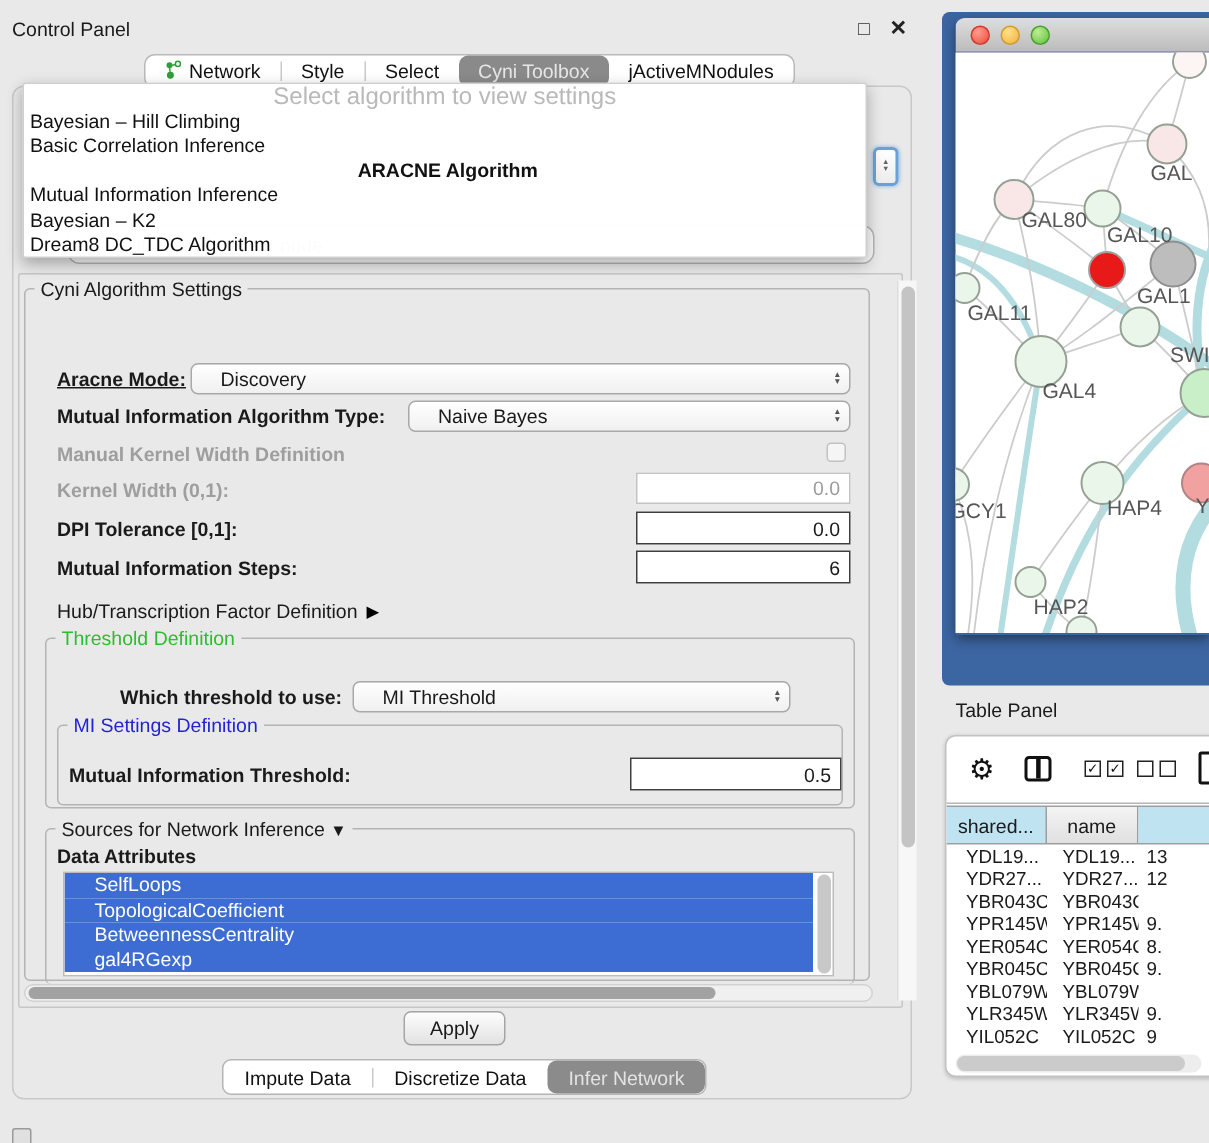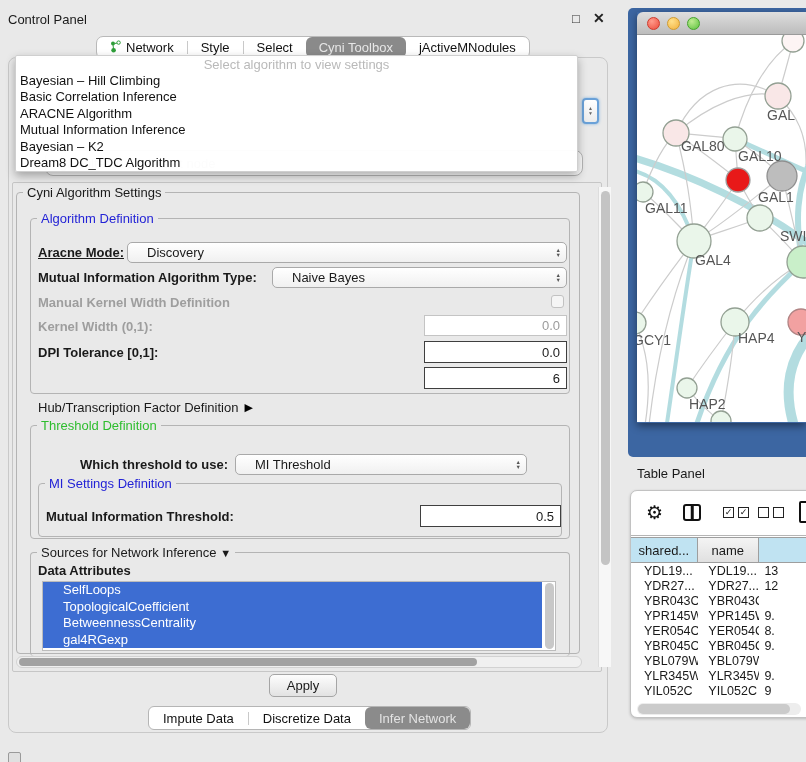--- a/index.html
+++ b/index.html
@@ -28,23 +28,23 @@
                  font-size:13px; color:#9a9a9a; display:flex; align-items:center; padding-left:14px; }
   .focus-btn { position:absolute; left:582px; top:98px; width:17px; height:26px; border-radius:4px;
                border:2px solid #6aa1d8; box-shadow:0 0 3px #7ab0e0; background:linear-gradient(#fff,#ececec);
                display:flex; flex-direction:column; align-items:center; justify-content:center;
                font-size:5px; line-height:5px; color:#666; }
 
   
   .dd-popup { position:absolute; left:15px; top:55px; width:563px; height:117px;
               background:rgba(255,255,255,0.97); border:1px solid #cfcfcf; border-radius:2px;
               box-shadow:0 4px 10px rgba(0,0,0,0.3); z-index:5; }
-  .dd-placeholder { height:17px; line-height:17px; text-align:center; font-size:13px; color:#b9b9b9; }
+  .dd-placeholder { height:17px; line-height:17px; text-align:center; font-size:16px; color:#b9b9b9; }
   .dd-item { height:16.4px; line-height:16.4px; padding-left:4px; font-size:13px; color:#111; }
-  .dd-item.bold { font-weight:normal; }
+  .dd-item.bold { font-weight:bold;text-align:center; }
 
   
   .inner-panel { position:absolute; left:12px; top:182px; width:590px; height:490px;
                  border:1px solid #c6c6c6; border-radius:2px; background:#e9e9e9; }
 
   .grp { position:absolute; border:1px solid #b4b4b4; border-radius:4px; }
   .legend { position:absolute; top:-8px; left:6px; background:#e9e9e9; padding:0 4px;
             font-size:13px; white-space:nowrap; }
   .legend.blue { color:#2323d6; }
   .legend.green { color:#2ebd2e; }
@@ -206,23 +206,20 @@
   <div class="inner-panel">
     <div class="vscroll">
       <div class="thumb"></div>
     </div>
   </div>
 
   <div class="grp" style="left:16px; top:192px; width:564px; height:462px;">
     <span class="legend">Cyni Algorithm Settings</span>
   </div>
 
-  <div class="grp" style="left:30px; top:218px; width:540px; height:176px;">
-    <span class="legend blue">Algorithm Definition</span>
-  </div>
 
   <div class="lbl b" style="left:38px; top:244px;text-decoration:underline;">Aracne Mode:</div>
   <div class="combo" style="left:127px; top:242px; width:440px; height:21px;">
     <span>Discovery</span>
     <span class="arrows">
         <span>▲</span>
         <span>▼</span>
       </span>
   </div>
 
@@ -237,20 +234,21 @@
 
   <div class="lbl dis" style="left:38px; top:294px;">Manual Kernel Width Definition</div>
   <div class="cbx" style="left:551px; top:295px;"></div>
 
   <div class="lbl dis" style="left:38px; top:318px;">Kernel Width (0,1):</div>
   <div class="field dim" style="left:424px; top:315px; width:143px; height:21px;">0.0</div>
 
   <div class="lbl b" style="left:38px; top:344px;">DPI Tolerance [0,1]:</div>
   <div class="field" style="left:424px; top:341px; width:143px; height:22px;">0.0</div>
 
+  <div class="lbl b" style="left:38px; top:370px;">Mutual Information Steps:</div>
   <div class="field" style="left:424px; top:367px; width:143px; height:22px;">6</div>
 
   <div class="lbl" style="left:38px; top:399px;">
     <span>Hub/Transcription Factor Definition</span>
     <span class="tri">▶</span>
   </div>
 
   <div class="grp" style="left:30px; top:425px; width:540px; height:114px;">
     <span class="legend green">Threshold Definition</span>
   </div>

